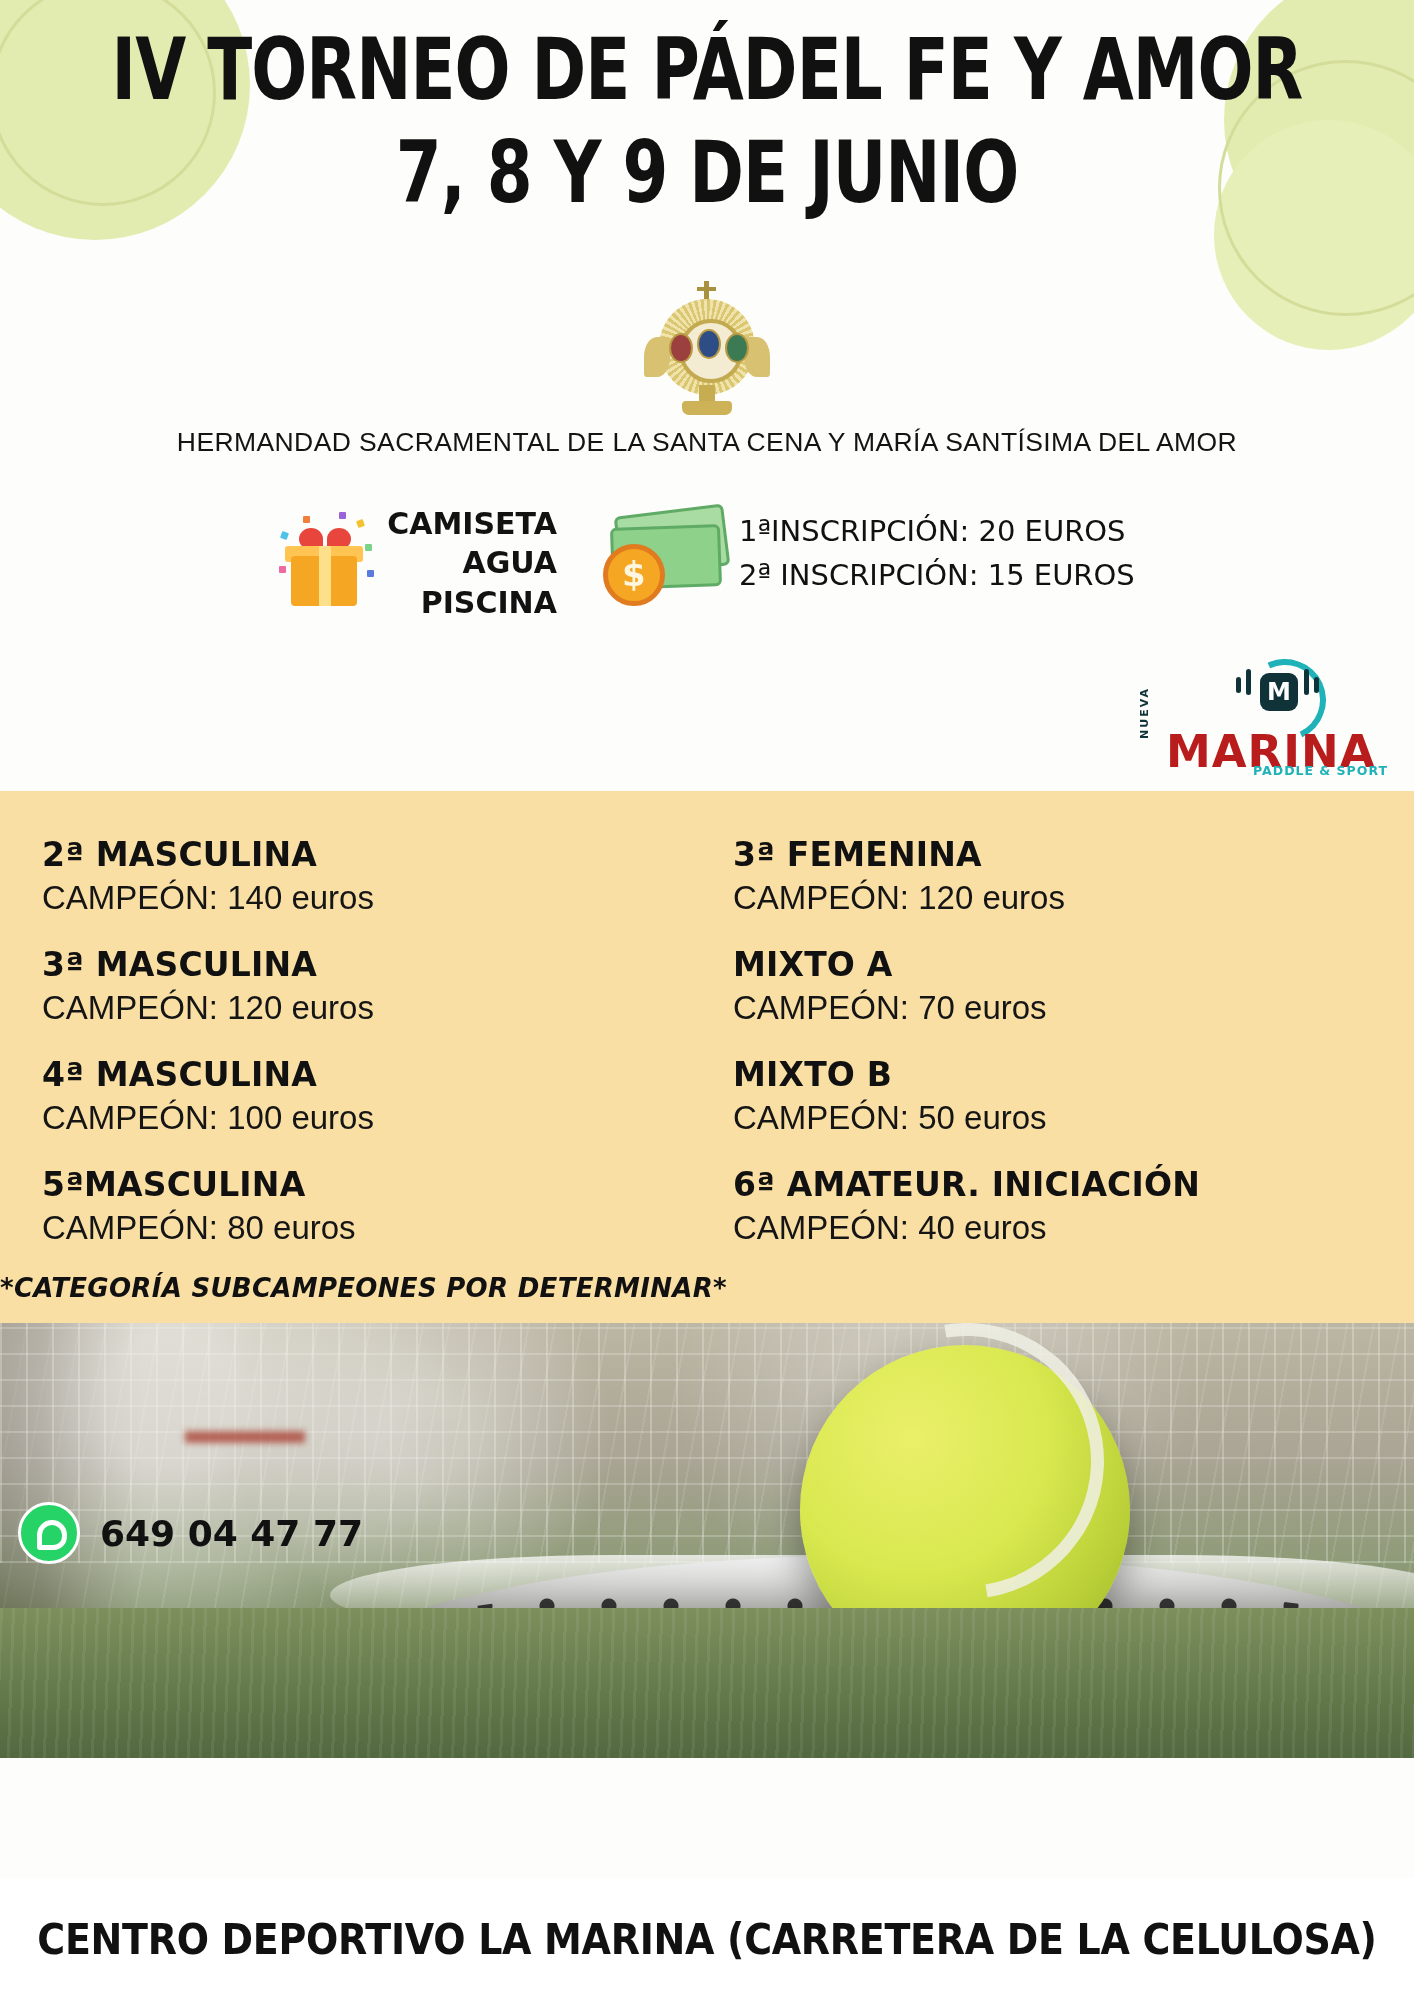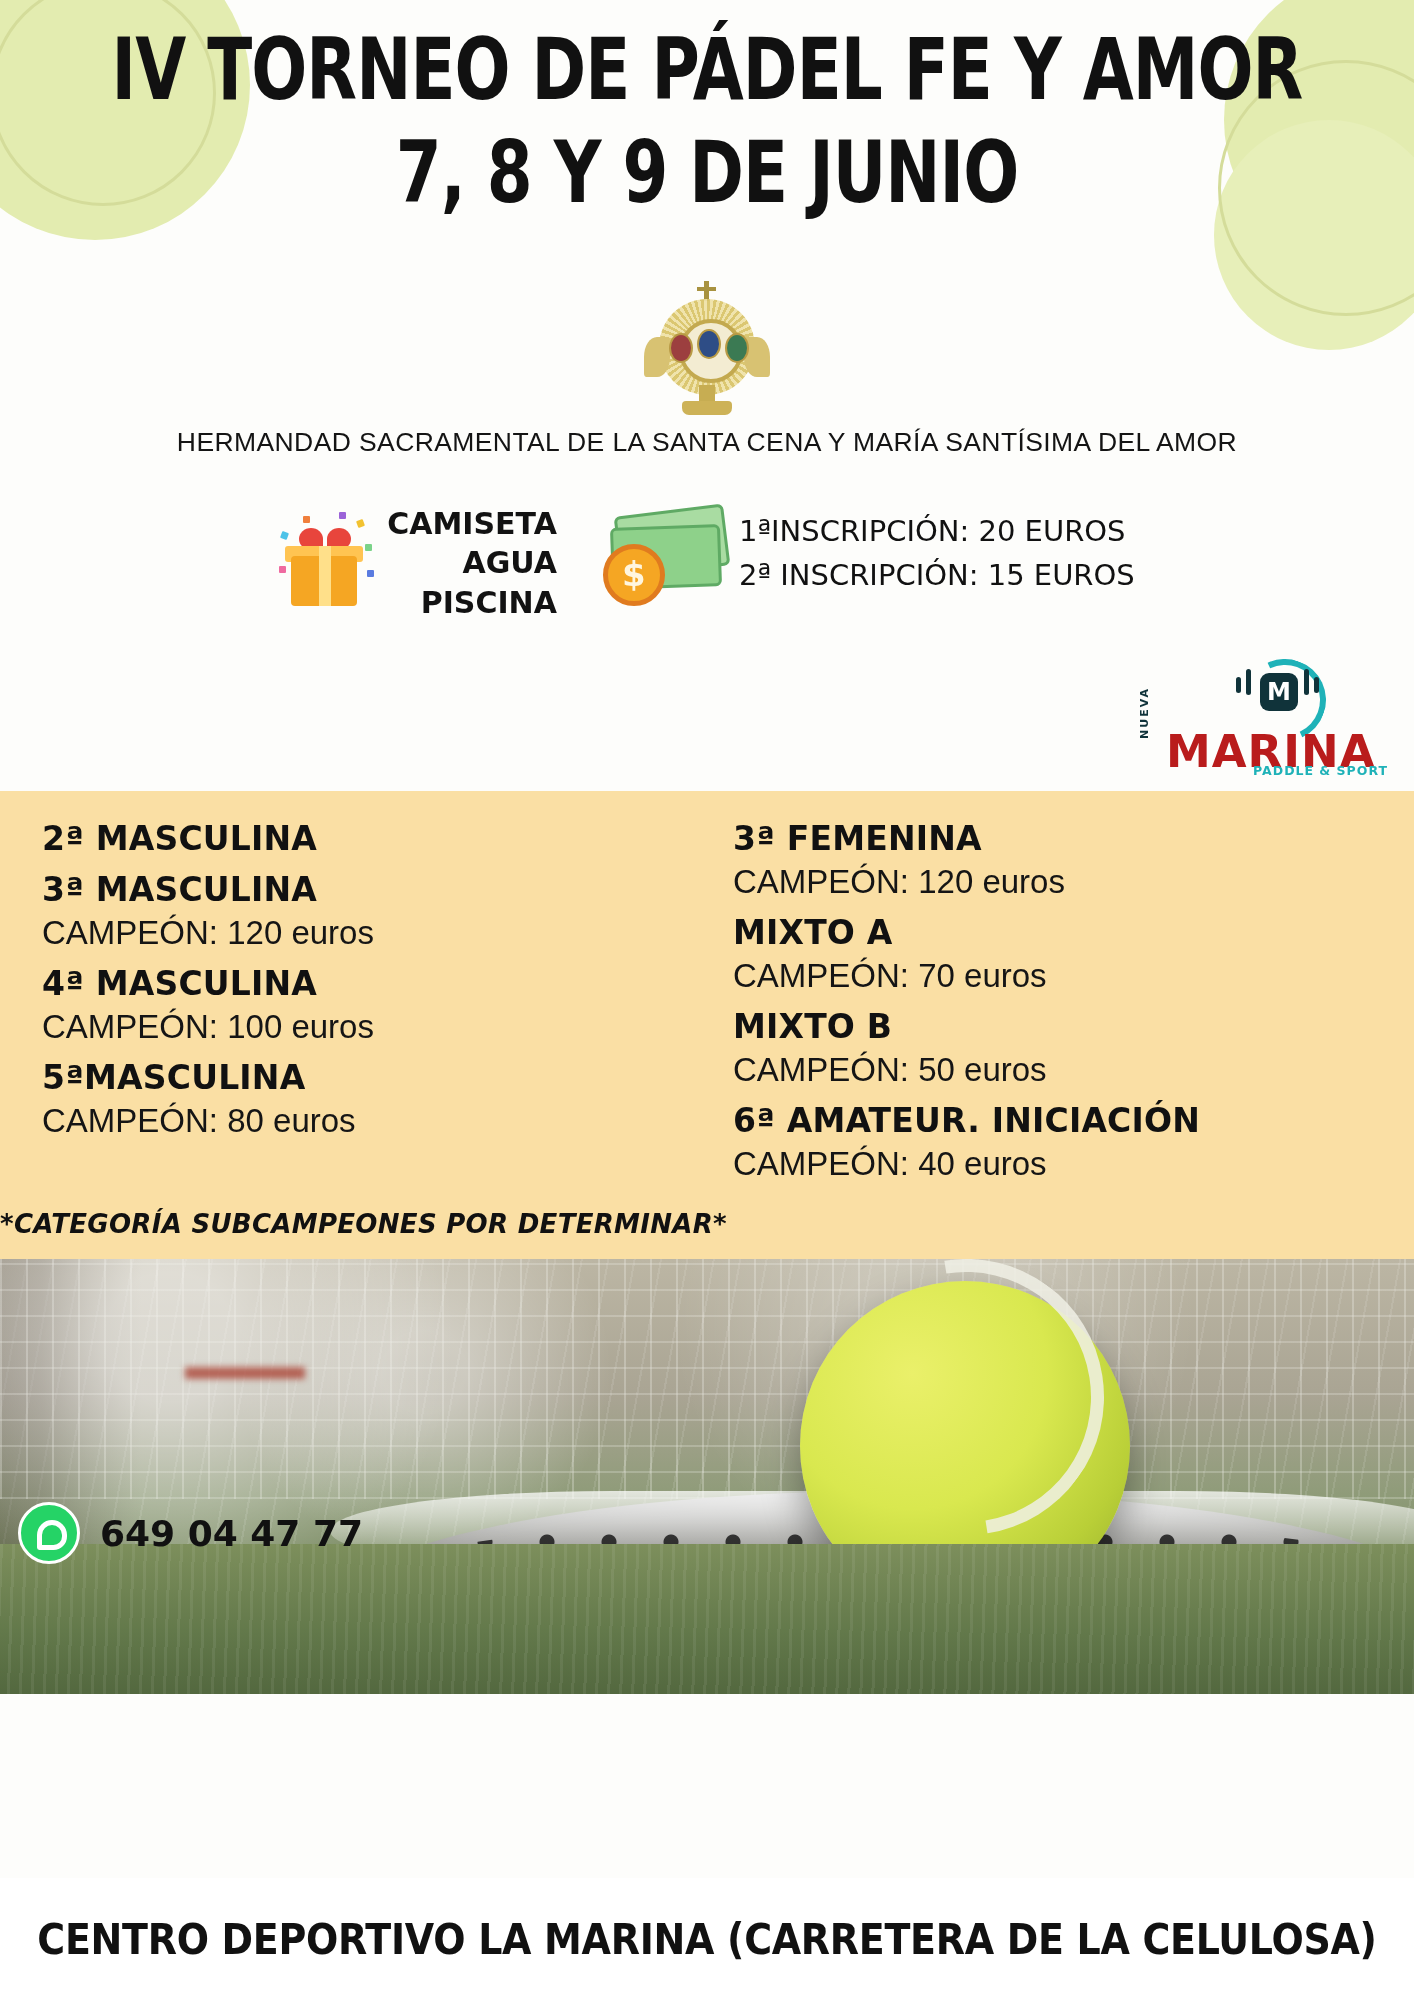--- a/index.html
+++ b/index.html
@@ -413,21 +413,21 @@
     column-gap: 0px;
     padding: 0 42px 0 42px;
   }
   .cat-col { }
   .cat-col.right { padding-left: 26px; }
   .cat-name {
     font-family: "DejaVu Sans", sans-serif;
     font-weight: bold;
     font-size: 33px;
     color: #111111;
-    margin-top: 12px;
+    margin-top: 28px;
     letter-spacing: .2px;
   }
   .cat-prize {
     font-family: "Liberation Sans", sans-serif;
     font-size: 33px;
     color: #151515;
     margin-top: 5px;
   }
   .cat-note {
     font-family: "DejaVu Sans", sans-serif;
@@ -679,20 +679,21 @@
       <div class="nueva">NUEVA</div>
       <div class="mname">MARINA</div>
       <div class="msub">PADDLE &amp; SPORT</div>
     </div>
   </div>
 
   <div class="cat-panel">
     <div class="cat-grid">
       <div class="cat-col left">
         <div class="cat-name">2ª MASCULINA</div>
+        <div class="cat-prize">CAMPEÓN: 140 euros</div>
         <div class="cat-name">3ª MASCULINA</div>
         <div class="cat-prize">CAMPEÓN: 120 euros</div>
         <div class="cat-name">4ª MASCULINA</div>
         <div class="cat-prize">CAMPEÓN: 100 euros</div>
         <div class="cat-name">5ªMASCULINA</div>
         <div class="cat-prize">CAMPEÓN: 80 euros</div>
       </div>
       <div class="cat-col right">
         <div class="cat-name">3ª FEMENINA</div>
         <div class="cat-prize">CAMPEÓN:  120 euros</div>

